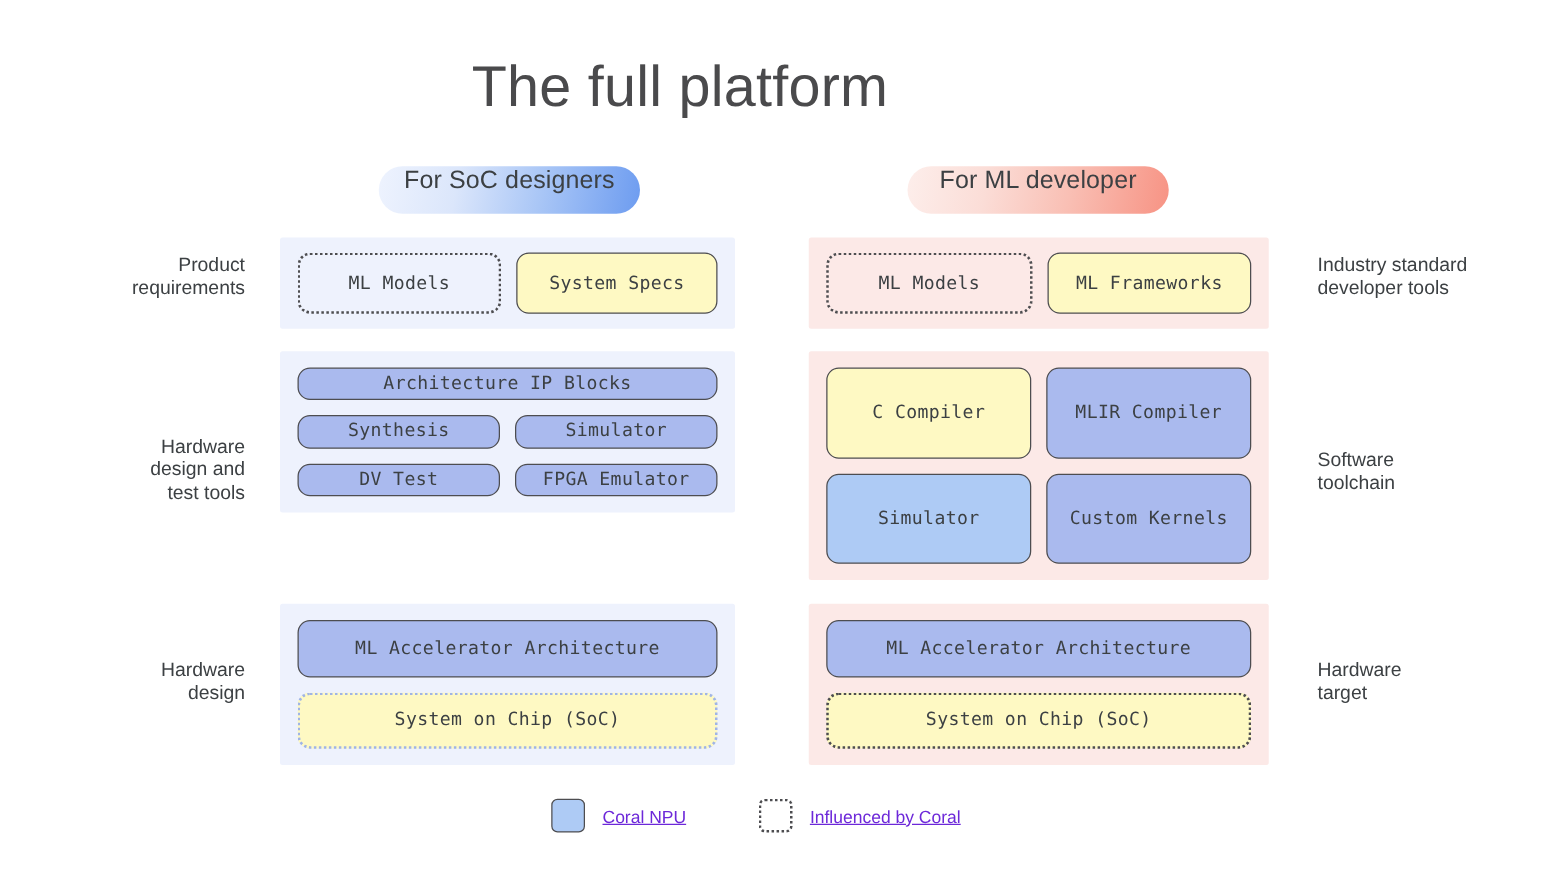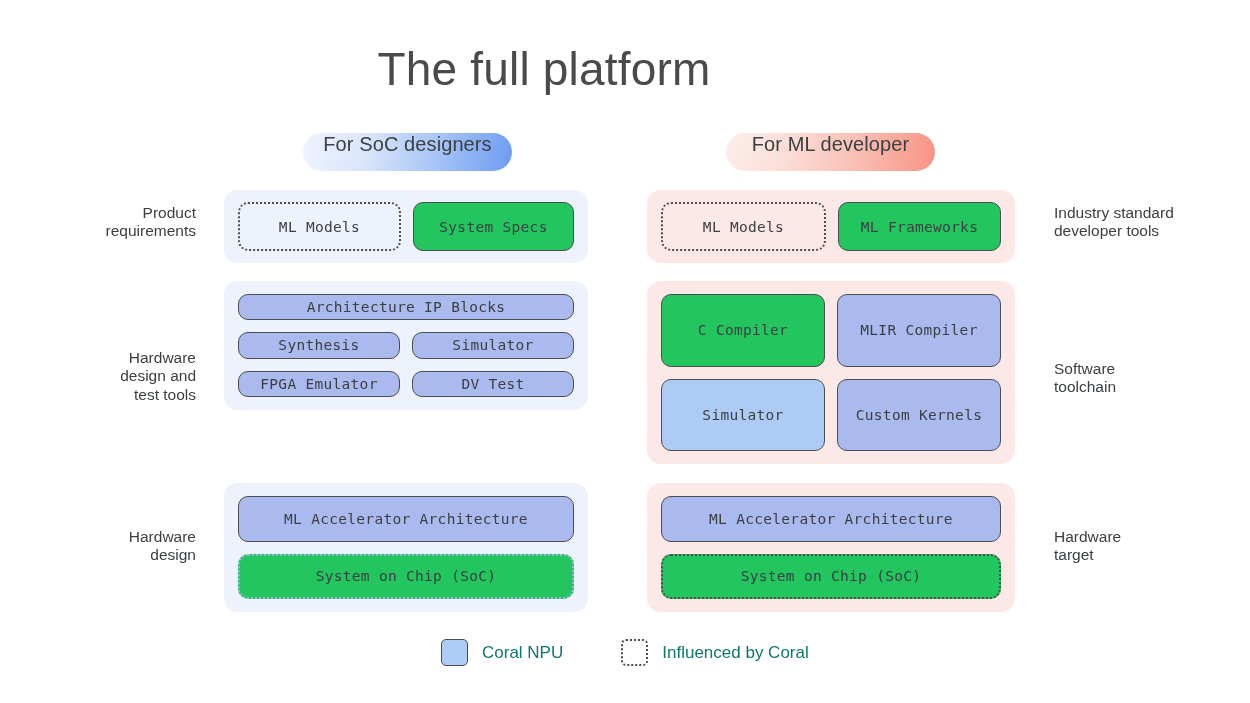--- a/index.html
+++ b/index.html
@@ -73,21 +73,21 @@
   .lbl-product  { top: 204px; }
   .lbl-hwtools  { top: 349px; }
   .lbl-hwdesign { top: 528px; }
   .lbl-industry { top: 204px; }
   .lbl-software { top: 360px; }
   .lbl-hwtarget { top: 528px; }
 
   
   .panel {
     position: absolute;
-    border-radius: 14px;
+    border-radius: 2px;
     box-sizing: border-box;
     display: flex;
     flex-direction: column;
   }
   .panel.blue { background: #eef2fd; }
   .panel.pink { background: #fce9e7; }
 
   .panel-l1 { left: 224px; top: 190px; width: 364px; height: 73px;  padding: 12px 14px; }
   .panel-l2 { left: 224px; top: 281px; width: 364px; height: 129px; padding: 13px 14px; }
   .panel-l3 { left: 224px; top: 483px; width: 364px; height: 129px; padding: 13px 14px; }
@@ -114,21 +114,21 @@
     text-align: center;
     font-family: "DejaVu Sans Mono", "Liberation Mono", monospace;
     font-size: 14.5px;
     letter-spacing: 0.3px;
     color: #3c4043;
     box-sizing: border-box;
     padding: 2px 6px;
     min-height: 0;
   }
   
-  .node.fill-white  { background: #22c55e; }
+  .node.fill-white  { background: #fef9c3; }
   .node.fill-none   { background: transparent; }
   .node.fill-blue   { background: #aabaee; }
   .node.fill-lblue  { background: #aecbf5; }
   
   .node.bd-solid    { border: 1.6px solid #4d4d50; }
   .node.bd-dotted   { border: 2px dotted #4d4d50; }
   .node.bd-dotted-b { border: 2px dotted #9fb4e6; }
 
   
   .legend {
@@ -146,23 +146,24 @@
   }
   .legend-swatch {
     width: 27px;
     height: 27px;
     border-radius: 5px;
     box-sizing: border-box;
   }
   .legend-swatch.solid  { background: #aecbf5; border: 1.6px solid #4d4d50; }
   .legend-swatch.dotted { background: #ffffff; border: 2px dotted #4d4d50; }
   .legend-text {
-    font-size: 17px;
-    color: #0f766e;
+    font-size: 14px;
+    color: #6d28d9;
     white-space: nowrap;
+    text-decoration: underline;
   }
 </style>
 </head>
 <body>
 
 <div class="page-title">The full platform</div>
 
 <div class="pill pill-soc">
   <span>For SoC designers</span>
 </div>
@@ -197,24 +198,24 @@
     <div class="row">
       <div class="node fill-blue bd-solid">
         <span>Synthesis</span>
       </div>
       <div class="node fill-blue bd-solid">
         <span>Simulator</span>
       </div>
     </div>
     <div class="row">
       <div class="node fill-blue bd-solid">
+        <span>DV Test</span>
+      </div>
+      <div class="node fill-blue bd-solid">
         <span>FPGA Emulator</span>
-      </div>
-      <div class="node fill-blue bd-solid">
-        <span>DV Test</span>
       </div>
     </div>
   </div>
 <div class="panel blue panel-l3">
     <div class="row">
       <div class="node fill-blue bd-solid">
         <span>ML Accelerator Architecture</span>
       </div>
     </div>
     <div class="row">

